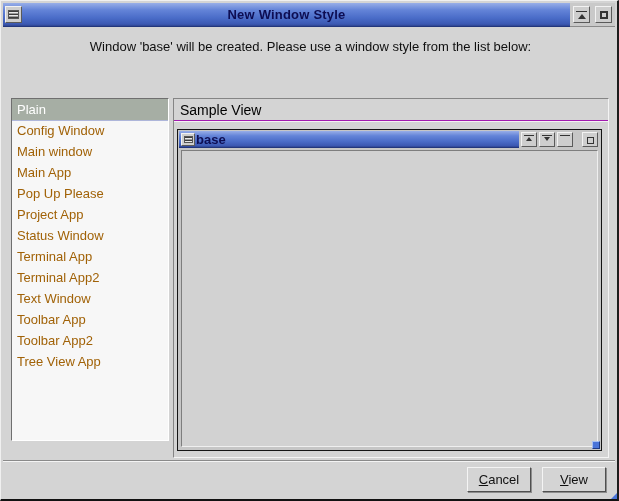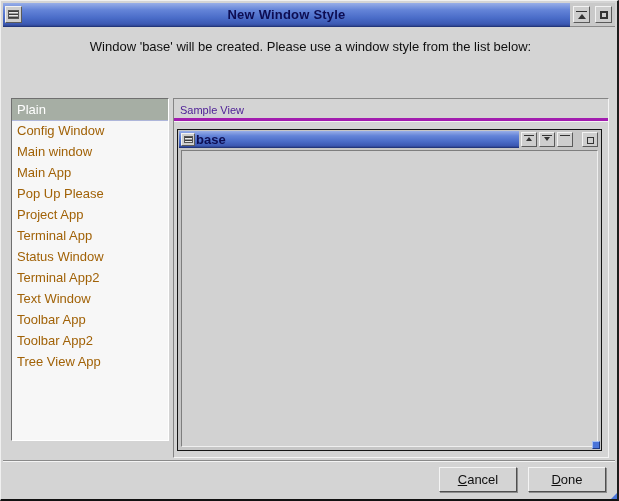--- a/index.html
+++ b/index.html
@@ -88,22 +88,22 @@
   }
   
   .sample-panel {
     position: absolute; left: 172px; top: 97px; width: 436px; height: 360px;
     background: #d4d4d4;
     border-top: 1px solid #858585; border-left: 1px solid #858585;
     border-right: 1px solid #f4f4f4; border-bottom: 1px solid #f4f4f4;
   }
   .sample-header {
     height: 22px; line-height: 22px; padding-left: 6px;
-    font-size: 11px; color: #4c1d95;
-    border-bottom: 3px solid #a21caf;
+    font-size: 14px; color: #000000;
+    border-bottom: 1px solid #a21caf;
     box-shadow: 0 1px 0 #f4f4f4;
   }
   
   .preview-window {
     position: absolute; left: 3px; top: 30px; width: 425px; height: 322px;
     border: 1px solid #151515;
     background: #c6c6c6;
     padding: 1px;
   }
   .pw-titlebar { display: flex; height: 17px; align-items: stretch; }
@@ -142,21 +142,21 @@
   
   .button-bar {
     position: absolute; left: 2px; right: 2px; bottom: 2px; height: 37px;
     border-top: 1px solid #8a8a8a;
     box-shadow: inset 0 1px 0 #f4f4f4;
     background: #d4d4d4;
     display: flex; align-items: center; justify-content: flex-end;
     gap: 11px; padding-right: 9px;
   }
   .push-btn {
-    width: 78px; height: 25px; background: #d4d4d4;
+    width: 64px; height: 25px; background: #d4d4d4;
     border-top: 1px solid #f4f4f4; border-left: 1px solid #f4f4f4;
     border-right: 1px solid #4f4f4f; border-bottom: 1px solid #4f4f4f;
     box-shadow: 1px 1px 0 #8d8d8d;
     font-family: "Liberation Sans", sans-serif;
     font-size: 13px; color: #101010;
     display: flex; align-items: center; justify-content: center;
     cursor: default;
   }
   .push-btn .btn-label { display: block; }
   .push-btn .btn-label::first-letter { text-decoration: underline; }
@@ -192,22 +192,22 @@
 
   <div class="message">Window 'base' will be created. Please use a window style from the list below:</div>
 
   <div class="listbox">
     <div class="list-item selected">Plain</div>
     <div class="list-item">Config Window</div>
     <div class="list-item">Main window</div>
     <div class="list-item">Main App</div>
     <div class="list-item">Pop Up Please</div>
     <div class="list-item">Project App</div>
+    <div class="list-item">Status Window</div>
     <div class="list-item">Terminal App</div>
-    <div class="list-item">Status Window</div>
     <div class="list-item">Terminal App2</div>
     <div class="list-item">Text Window</div>
     <div class="list-item">Toolbar App</div>
     <div class="list-item">Toolbar App2</div>
     <div class="list-item">Tree View App</div>
   </div>
 
   <div class="sample-panel">
     <div class="sample-header">Sample View</div>
 
@@ -240,19 +240,19 @@
       <div class="pw-content"></div>
       <div class="pw-grip"></div>
     </div>
   </div>
 
   <div class="button-bar">
     <button class="push-btn">
       <span class="btn-label">Cancel</span>
     </button>
     <button class="push-btn">
-      <span class="btn-label">Done</span>
+      <span class="btn-label">View</span>
     </button>
   </div>
 
   <div class="dlg-grip"></div>
 
 </div>
 
 </body></html>

